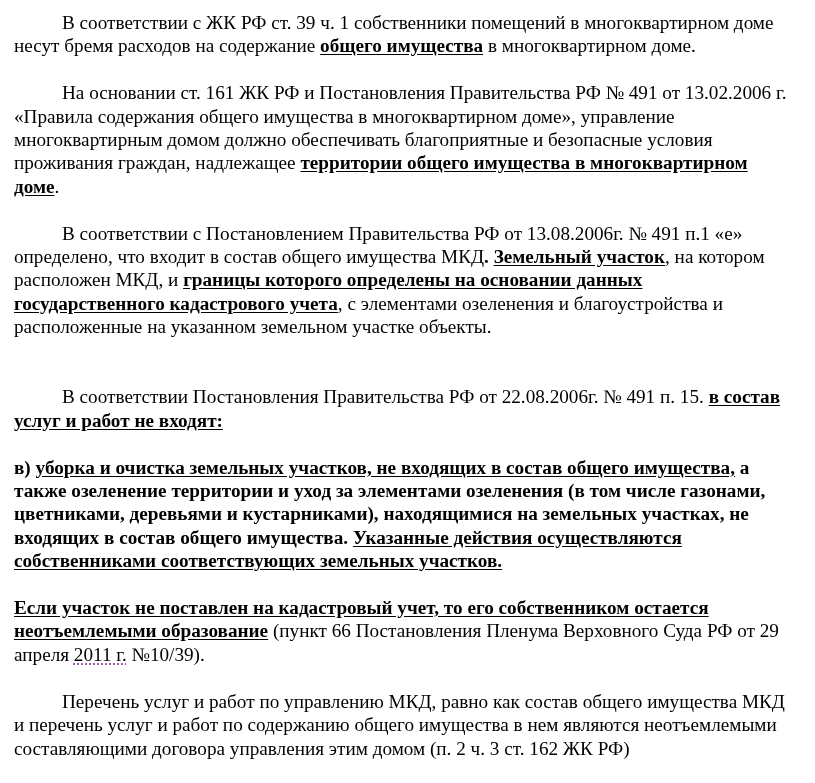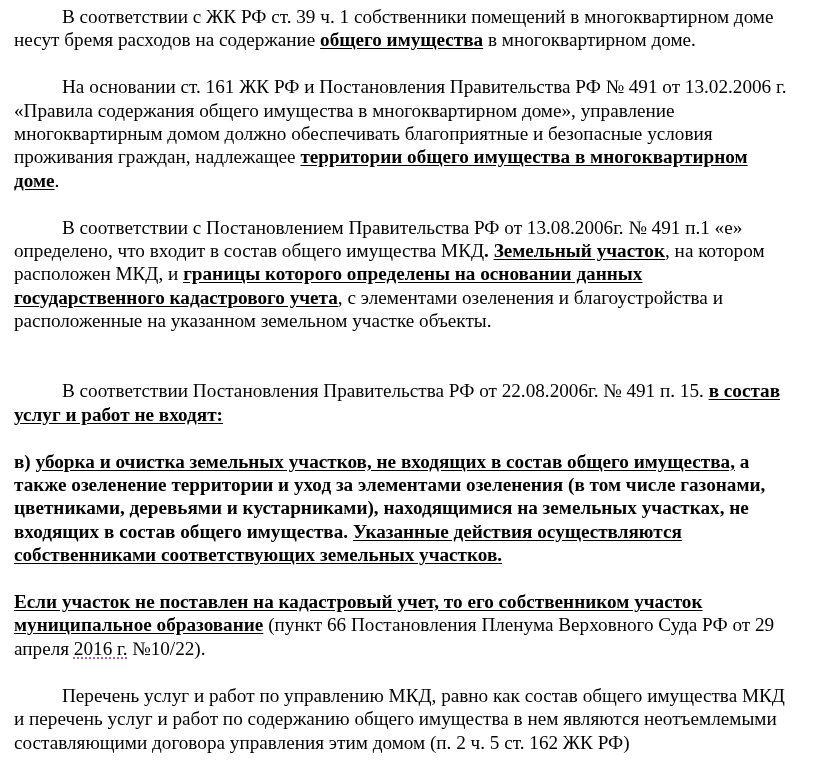--- a/index.html
+++ b/index.html
@@ -1,21 +1,21 @@
 <!DOCTYPE html>
 <html><head>
   <meta charset="utf-8">
   <style>
     html, body { margin: 0; padding: 0; background: #ffffff; }
     body {
       width: 815px; height: 783px; overflow: hidden;
       font-family: "Liberation Serif", "DejaVu Serif", serif;
       font-size: 19.2px; line-height: 23.4px; color: #000000;
     }
-    .page { position: relative; padding: 5px 18px 0 14px; }
+    .page { position: relative; padding: 11px 18px 0 14px; }
     .para { margin: 0; text-align: left; }
     .indent { text-indent: 48px; }
     .gap { height: 23.4px; }
     .gap2 { height: 46.8px; }
     .b { font-weight: bold; }
     .u { text-decoration: underline; text-underline-offset: 2px; }
     .dotted { text-decoration: underline dotted #9b59b6; text-underline-offset: 3px; }
   </style>
 </head>
 <body>
@@ -40,20 +40,20 @@
     <span>В соответствии Постановления Правительства РФ от 22.08.2006г. № 491  п. 15. </span><span class="b u">в состав услуг и работ не входят:</span>
   </p>
   <div class="gap"></div>
 
   <p class="para">
     <span class="b">в) </span><span class="b u">уборка и очистка земельных участков, не входящих в состав общего имущества,</span><span class="b"> а также озеленение территории и уход за элементами озеленения (в том числе газонами, цветниками, деревьями и кустарниками), находящимися на земельных участках, не входящих в состав общего имущества. </span><span class="b u">Указанные действия осуществляются собственниками соответствующих земельных участков.</span>
   </p>
   <div class="gap"></div>
 
   <p class="para">
-    <span class="b u">Если участок не поставлен на кадастровый учет, то его собственником участок муниципальное образование</span><span> (пункт 66 Постановления Пленума Верховного Суда РФ от 29 апреля </span><span class="dotted">2016 г.</span><span> №10/22).</span>
+    <span class="b u">Если участок не поставлен на кадастровый учет, то его собственником остается неотъемлемыми образование</span><span> (пункт 66 Постановления Пленума Верховного Суда РФ от 29 апреля </span><span class="dotted">2011 г.</span><span> №10/39).</span>
   </p>
   <div class="gap"></div>
 
   <p class="para indent">
-    <span>Перечень услуг и работ по управлению МКД, равно как состав общего имущества МКД и перечень услуг и работ по содержанию общего имущества в нем являются неотъемлемыми составляющими договора управления этим домом (п. 2 ч. 5 ст. 162 ЖК РФ)</span>
+    <span>Перечень услуг и работ по управлению МКД, равно как состав общего имущества МКД и перечень услуг и работ по содержанию общего имущества в нем являются неотъемлемыми составляющими договора управления этим домом (п. 2 ч. 3 ст. 162 ЖК РФ)</span>
   </p>
 </div>
 
 </body></html>

